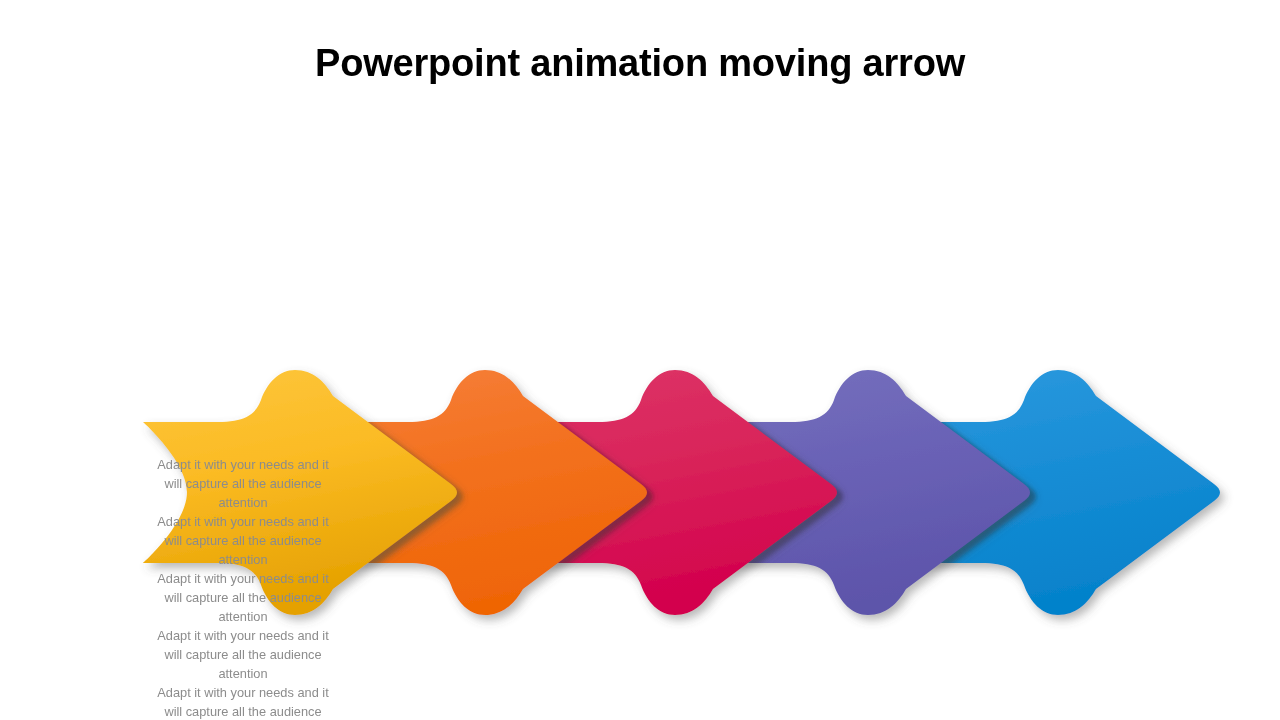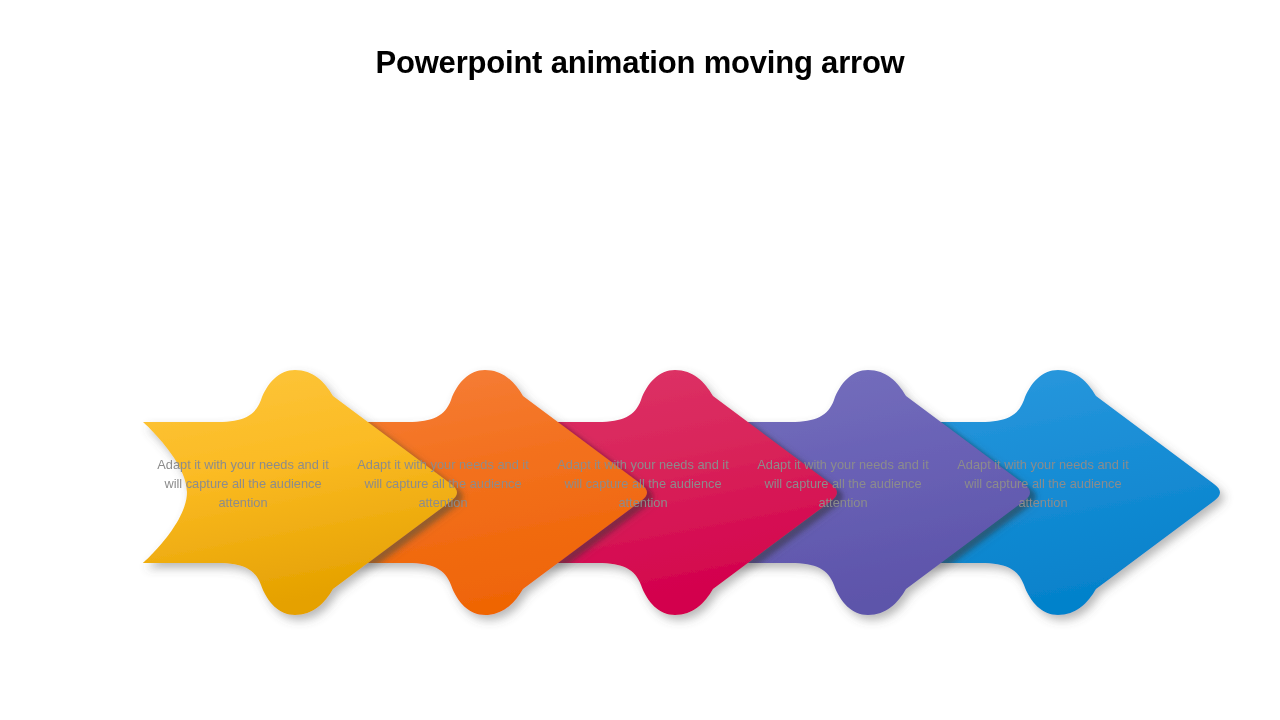--- a/index.html
+++ b/index.html
@@ -27,21 +27,21 @@
   }
 
   
   #slide-title {
     position: absolute;
     left: 0;
     top: 44px;
     width: 1280px;
     text-align: center;
     font-family: "Liberation Sans", sans-serif;
-    font-size: 31px;
+    font-size: 38px;
     font-weight: bold;
     color: #000000;
     letter-spacing: -0.2px;
     line-height: 38px;
     white-space: nowrap;
   }
 
   
   #arrow-diagram {
     position: absolute;
@@ -60,21 +60,21 @@
   }
 
   
   #captions {
     position: absolute;
     left: 143px;
     top: 455px;
     width: 1000px;
     height: 90px;
     display: flex;
-    flex-direction: row;
+    flex-direction: column;
   }
   .caption {
     width: 200px;
     text-align: center;
     font-family: "Liberation Sans", sans-serif;
     font-size: 12.8px;
     line-height: 19px;
     color: #8c8c8c;
     padding: 0 8px;
     box-sizing: border-box;

